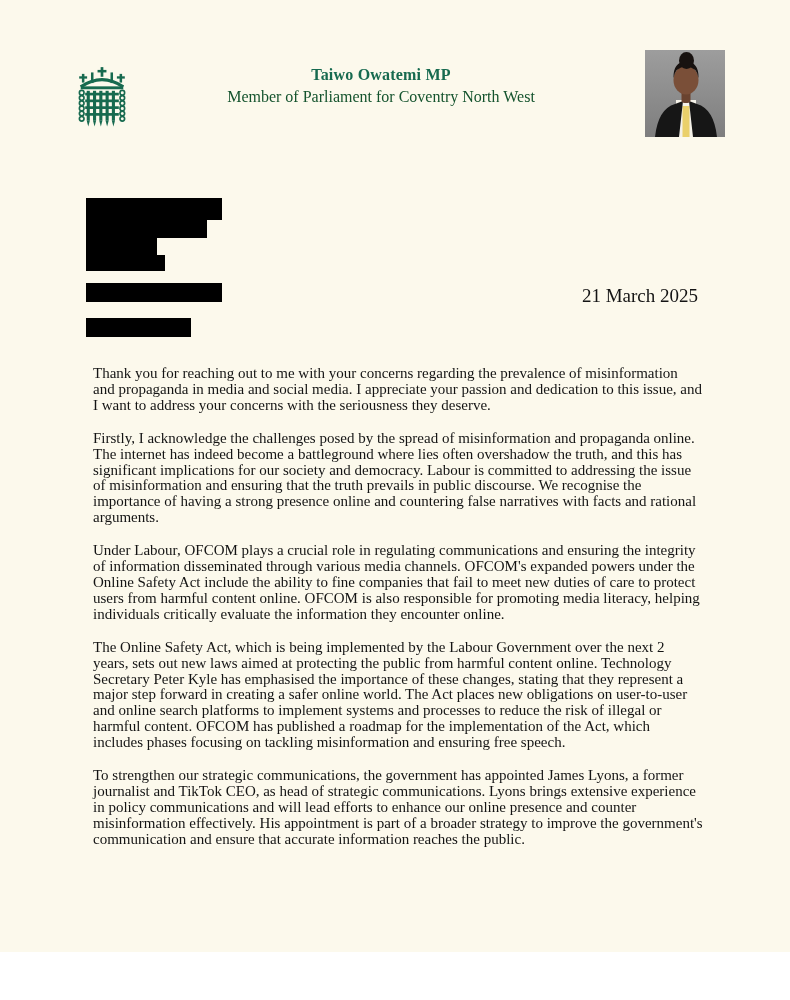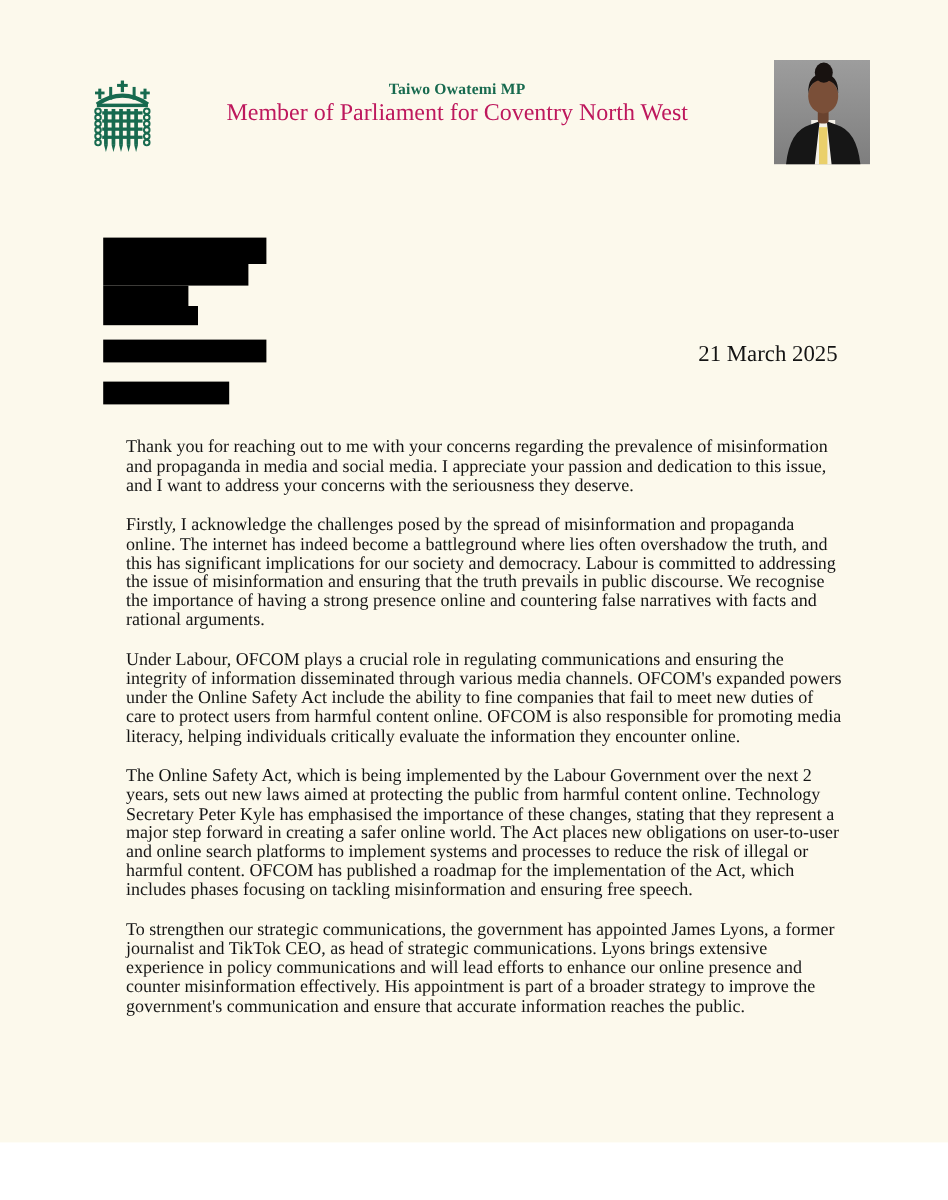--- a/index.html
+++ b/index.html
@@ -24,30 +24,30 @@
     width: 58px; height: 67px;
   }
   .letterhead {
     position: absolute;
     left: 131px; top: 66px;
     width: 500px;
     text-align: center;
     color: #176a4f;
   }
   .mp-name {
-    font-size: 13px;
+    font-size: 16px;
     font-weight: bold;
     letter-spacing: 0.2px;
     color: #176a4f;
     margin-bottom: 4px;
   }
   .mp-role, .mp-address {
-    font-size: 20px;
+    font-size: 16px;
     line-height: 17px;
-    color: #be185d;
+    color: #14532d;
   }
   .photo {
     position: absolute;
     left: 645px; top: 50px;
     width: 80px; height: 87px;
   }
   .redaction {
     position: absolute;
     background: #000000;
   }
@@ -71,21 +71,21 @@
     font-size: 15px;
     line-height: 15.9px;
     color: #141414;
     text-align: left;
   }
   .subject {
     font-weight: bold;
     margin: 0 0 16px 0;
   }
   .letter-body p {
-    margin: 0 0 17px 12px;
+    margin: 0 0 17px 0;
   }
 </style>
 </head>
 <body>
 
 <div class="canvas">
   <div class="paper">
 
     <svg class="logo" viewBox="0 0 60 68" xmlns="http://www.w3.org/2000/svg">
       <g fill="#176a4f">

